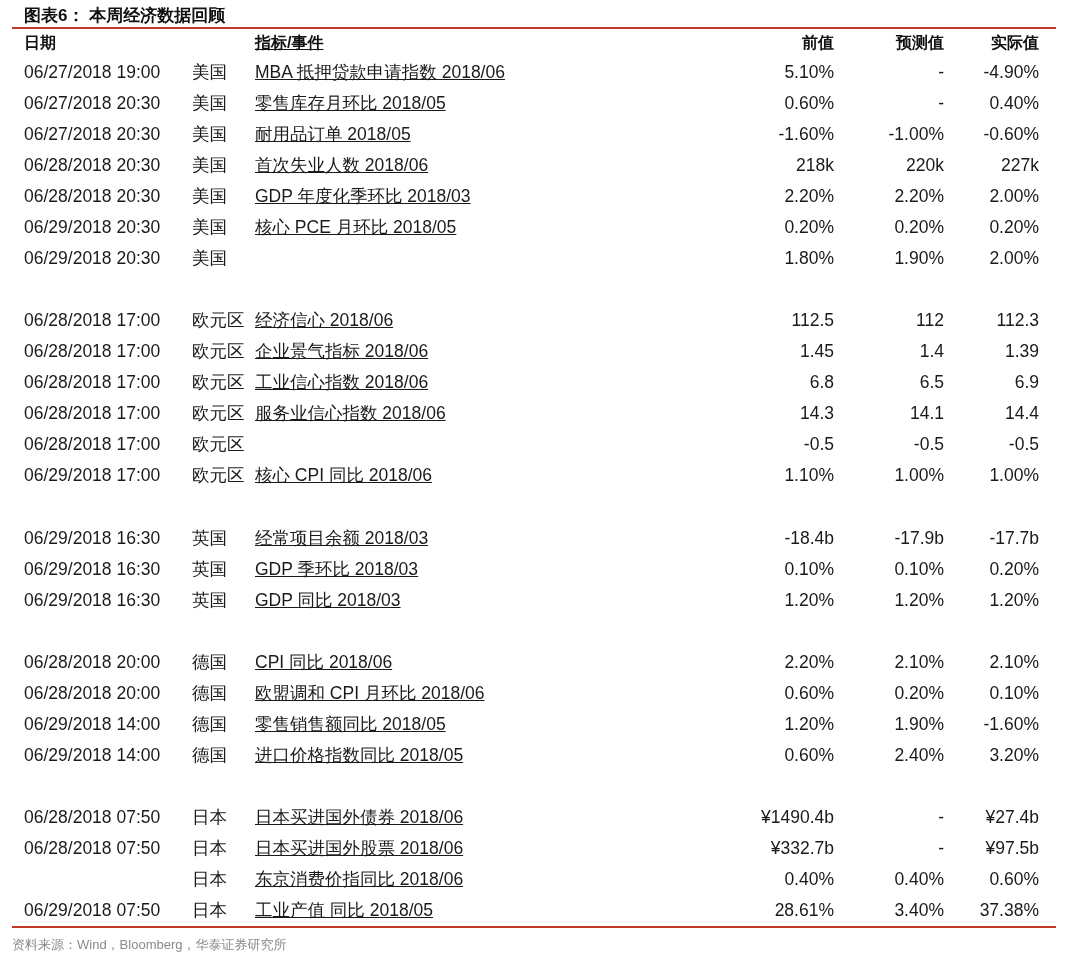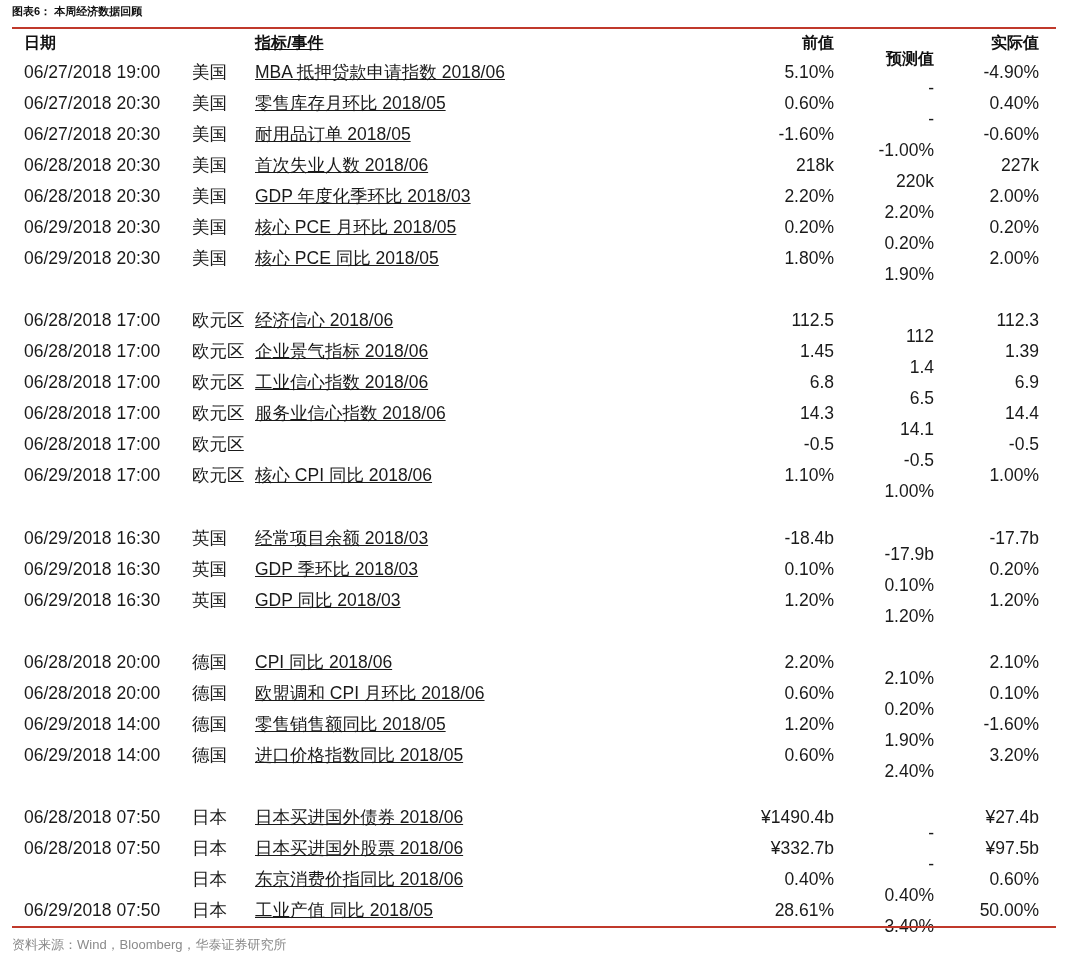--- a/index.html
+++ b/index.html
@@ -1,30 +1,30 @@
 <!DOCTYPE html>
 <html><head>
   <meta charset="utf-8">
   <style>
     html, body { margin: 0; padding: 0; background: #ffffff; }
     body { width: 1080px; height: 963px; position: relative; overflow: hidden;
            font-family: "Liberation Sans", "DejaVu Sans", sans-serif; color: #1a1a1a; }
-    .title { position: absolute; left: 12px; top: 4px; font-size: 11px; font-weight: bold; color: #111; }
+    .title { position: absolute; left: 24px; top: 4px; font-size: 17px; font-weight: bold; color: #111; }
     .rule-top { position: absolute; left: 12px; top: 27px; width: 1044px; height: 2px; background: #c0392b; }
     .rule-bottom { position: absolute; left: 12px; top: 926px; width: 1044px; height: 2px; background: #c0392b; }
     .source { position: absolute; left: 12px; top: 936px; font-size: 13px; color: #8a8a8a; }
     .table { position: absolute; left: 0; top: 29px; width: 1080px; }
     .row { position: relative; height: 31px; font-size: 17.5px; line-height: 31px; white-space: nowrap; }
     .row.header { height: 28px; line-height: 28px; font-weight: bold; font-size: 16px; color: #111; }
     .row.spacer { height: 31.3px; }
     .c-date { position: absolute; left: 24px; }
     .c-region { position: absolute; left: 192px; }
     .c-ind { position: absolute; left: 255px; text-decoration: underline; }
     .c-prev { position: absolute; right: 246px; text-align: right; }
-    .c-fcst { position: absolute; right: 146px; text-align: right; margin-top: 16px; }
+    .c-fcst { position: absolute; right: 136px; text-align: right; }
     .c-act { position: absolute; right: 41px; text-align: left; }
   </style>
 </head>
 <body>
 
 <div class="title">图表6： 本周经济数据回顾</div>
 <div class="rule-top"></div>
 
 <div class="table">
   <div class="row header">
@@ -79,21 +79,20 @@
         <span class="c-date">06/29/2018 20:30</span>
         <span class="c-region">美国</span>
         <span class="c-ind">核心 PCE 月环比  2018/05</span>
         <span class="c-prev">0.20%</span>
         <span class="c-fcst">0.20%</span>
         <span class="c-act">0.20%</span>
       </div>
       <div class="row">
         <span class="c-date">06/29/2018 20:30</span>
         <span class="c-region">美国</span>
-        <span class="c-ind">核心 PCE 同比  2018/05</span>
         <span class="c-prev">1.80%</span>
         <span class="c-fcst">1.90%</span>
         <span class="c-act">2.00%</span>
       </div>
       <div class="row spacer"></div>
       <div class="row">
         <span class="c-date">06/28/2018 17:00</span>
         <span class="c-region">欧元区</span>
         <span class="c-ind">经济信心  2018/06</span>
         <span class="c-prev">112.5</span>
@@ -220,19 +219,19 @@
         <span class="c-prev">0.40%</span>
         <span class="c-fcst">0.40%</span>
         <span class="c-act">0.60%</span>
       </div>
       <div class="row">
         <span class="c-date">06/29/2018 07:50</span>
         <span class="c-region">日本</span>
         <span class="c-ind">工业产值  同比  2018/05</span>
         <span class="c-prev">28.61%</span>
         <span class="c-fcst">3.40%</span>
-        <span class="c-act">50.00%</span>
+        <span class="c-act">37.38%</span>
       </div>
     </div>
 </div>
 
 <div class="rule-bottom"></div>
 <div class="source">资料来源：Wind，Bloomberg，华泰证券研究所</div>
 
 </body></html>

